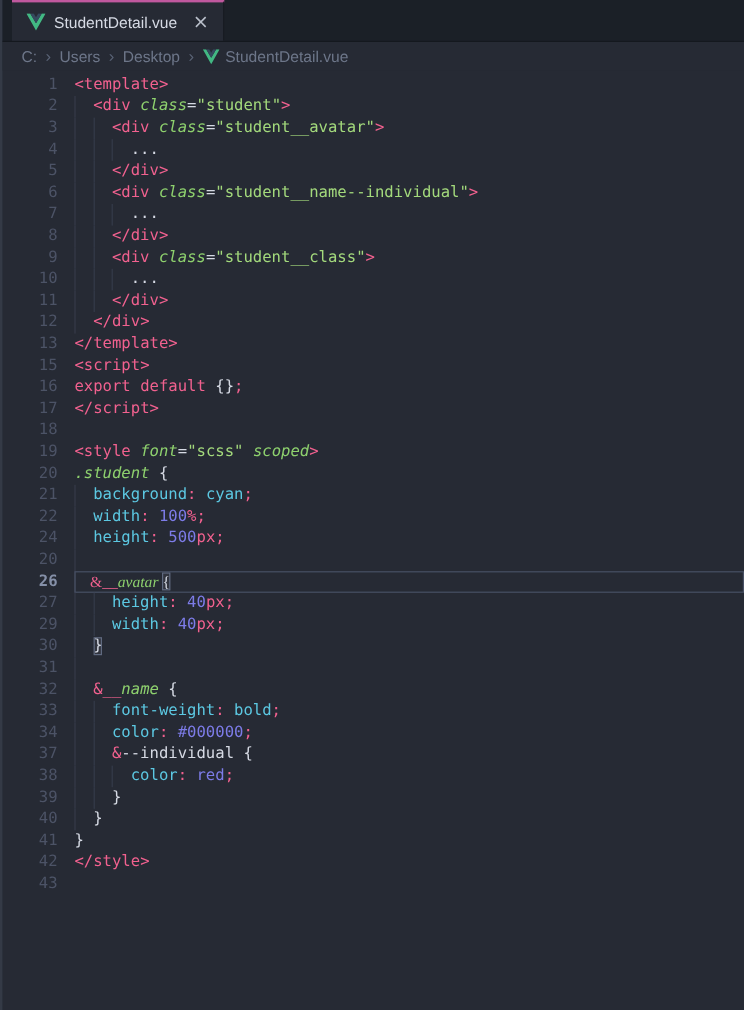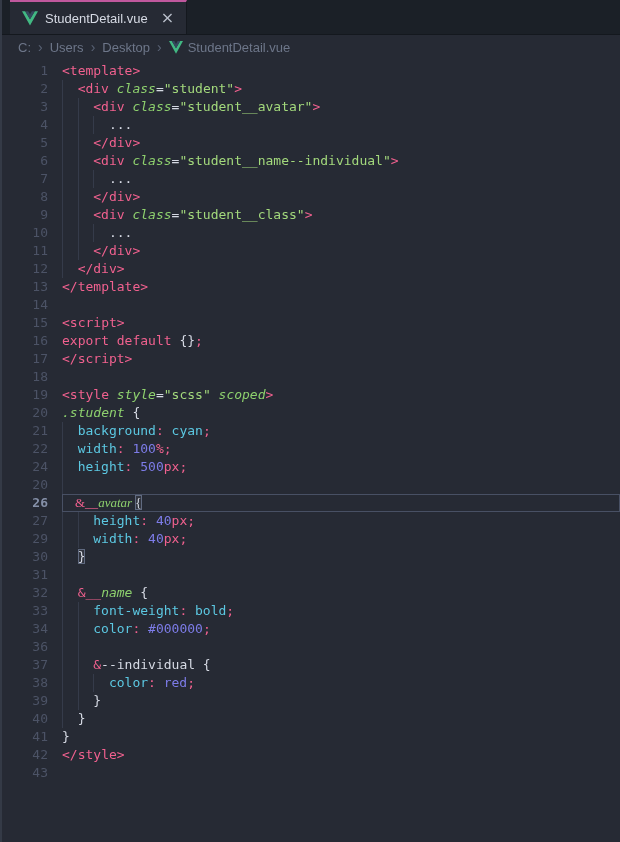--- a/index.html
+++ b/index.html
@@ -136,40 +136,38 @@
       <div class="line"><div class="ln">4</div><div class="body"><span class="guide"></span><span class="guide"></span><span class="guide"></span><span class="tok w">...</span></div></div>
       <div class="line"><div class="ln">5</div><div class="body"><span class="guide"></span><span class="guide"></span><span class="tok p">&lt;/div&gt;</span></div></div>
       <div class="line"><div class="ln">6</div><div class="body"><span class="guide"></span><span class="guide"></span><span class="tok p">&lt;div </span><span class="tok g">class</span><span class="tok w">=</span><span class="tok s">"student__name--individual"</span><span class="tok p">&gt;</span></div></div>
       <div class="line"><div class="ln">7</div><div class="body"><span class="guide"></span><span class="guide"></span><span class="guide"></span><span class="tok w">...</span></div></div>
       <div class="line"><div class="ln">8</div><div class="body"><span class="guide"></span><span class="guide"></span><span class="tok p">&lt;/div&gt;</span></div></div>
       <div class="line"><div class="ln">9</div><div class="body"><span class="guide"></span><span class="guide"></span><span class="tok p">&lt;div </span><span class="tok g">class</span><span class="tok w">=</span><span class="tok s">"student__class"</span><span class="tok p">&gt;</span></div></div>
       <div class="line"><div class="ln">10</div><div class="body"><span class="guide"></span><span class="guide"></span><span class="guide"></span><span class="tok w">...</span></div></div>
       <div class="line"><div class="ln">11</div><div class="body"><span class="guide"></span><span class="guide"></span><span class="tok p">&lt;/div&gt;</span></div></div>
       <div class="line"><div class="ln">12</div><div class="body"><span class="guide"></span><span class="tok p">&lt;/div&gt;</span></div></div>
       <div class="line"><div class="ln">13</div><div class="body"><span class="tok p">&lt;/template&gt;</span></div></div>
-      <div class="line"><div class="ln">14</div><div class="body"></div></div>
       <div class="line"><div class="ln">15</div><div class="body"><span class="tok p">&lt;script&gt;</span></div></div>
       <div class="line"><div class="ln">16</div><div class="body"><span class="tok p">export default </span><span class="tok w">{}</span><span class="tok p">;</span></div></div>
       <div class="line"><div class="ln">17</div><div class="body"><span class="tok p">&lt;/script&gt;</span></div></div>
       <div class="line"><div class="ln">18</div><div class="body"></div></div>
-      <div class="line"><div class="ln">19</div><div class="body"><span class="tok p">&lt;style </span><span class="tok g">style</span><span class="tok w">=</span><span class="tok s">"scss"</span><span class="tok g"> scoped</span><span class="tok p">&gt;</span></div></div>
+      <div class="line"><div class="ln">19</div><div class="body"><span class="tok p">&lt;style </span><span class="tok g">font</span><span class="tok w">=</span><span class="tok s">"scss"</span><span class="tok g"> scoped</span><span class="tok p">&gt;</span></div></div>
       <div class="line"><div class="ln">20</div><div class="body"><span class="tok g">.student</span><span class="tok w"> {</span></div></div>
       <div class="line"><div class="ln">21</div><div class="body"><span class="guide"></span><span class="tok c">background</span><span class="tok p">:</span><span class="tok c"> cyan</span><span class="tok p">;</span></div></div>
       <div class="line"><div class="ln">22</div><div class="body"><span class="guide"></span><span class="tok c">width</span><span class="tok p">:</span><span class="tok v"> 100</span><span class="tok p">%;</span></div></div>
       <div class="line"><div class="ln">24</div><div class="body"><span class="guide"></span><span class="tok c">height</span><span class="tok p">:</span><span class="tok v"> 500</span><span class="tok p">px;</span></div></div>
       <div class="line"><div class="ln">20</div><div class="body"><span class="guide"></span></div></div>
       <div class="line cur"><div class="ln">26</div><div class="body"><span class="guide"></span><span class="tok p">&amp;__</span><span class="tok g">avatar</span><span class="tok w"> </span><span class="tok b">{</span></div></div>
       <div class="line"><div class="ln">27</div><div class="body"><span class="guide"></span><span class="guide"></span><span class="tok c">height</span><span class="tok p">:</span><span class="tok v"> 40</span><span class="tok p">px;</span></div></div>
       <div class="line"><div class="ln">29</div><div class="body"><span class="guide"></span><span class="guide"></span><span class="tok c">width</span><span class="tok p">:</span><span class="tok v"> 40</span><span class="tok p">px;</span></div></div>
       <div class="line"><div class="ln">30</div><div class="body"><span class="guide"></span><span class="tok b">}</span></div></div>
       <div class="line"><div class="ln">31</div><div class="body"><span class="guide"></span></div></div>
       <div class="line"><div class="ln">32</div><div class="body"><span class="guide"></span><span class="tok p">&amp;__</span><span class="tok g">name</span><span class="tok w"> {</span></div></div>
       <div class="line"><div class="ln">33</div><div class="body"><span class="guide"></span><span class="guide"></span><span class="tok c">font-weight</span><span class="tok p">:</span><span class="tok c"> bold</span><span class="tok p">;</span></div></div>
       <div class="line"><div class="ln">34</div><div class="body"><span class="guide"></span><span class="guide"></span><span class="tok c">color</span><span class="tok p">:</span><span class="tok v"> #000000</span><span class="tok p">;</span></div></div>
-      <div class="line"><div class="ln">36</div><div class="body"><span class="guide"></span><span class="guide"></span></div></div>
       <div class="line"><div class="ln">37</div><div class="body"><span class="guide"></span><span class="guide"></span><span class="tok p">&amp;</span><span class="tok w">--individual {</span></div></div>
       <div class="line"><div class="ln">38</div><div class="body"><span class="guide"></span><span class="guide"></span><span class="guide"></span><span class="tok c">color</span><span class="tok p">:</span><span class="tok v"> red</span><span class="tok p">;</span></div></div>
       <div class="line"><div class="ln">39</div><div class="body"><span class="guide"></span><span class="guide"></span><span class="tok w">}</span></div></div>
       <div class="line"><div class="ln">40</div><div class="body"><span class="guide"></span><span class="tok w">}</span></div></div>
       <div class="line"><div class="ln">41</div><div class="body"><span class="tok w">}</span></div></div>
       <div class="line"><div class="ln">42</div><div class="body"><span class="tok p">&lt;/style&gt;</span></div></div>
       <div class="line"><div class="ln">43</div><div class="body"></div></div>
     </div>
 </div>
 

